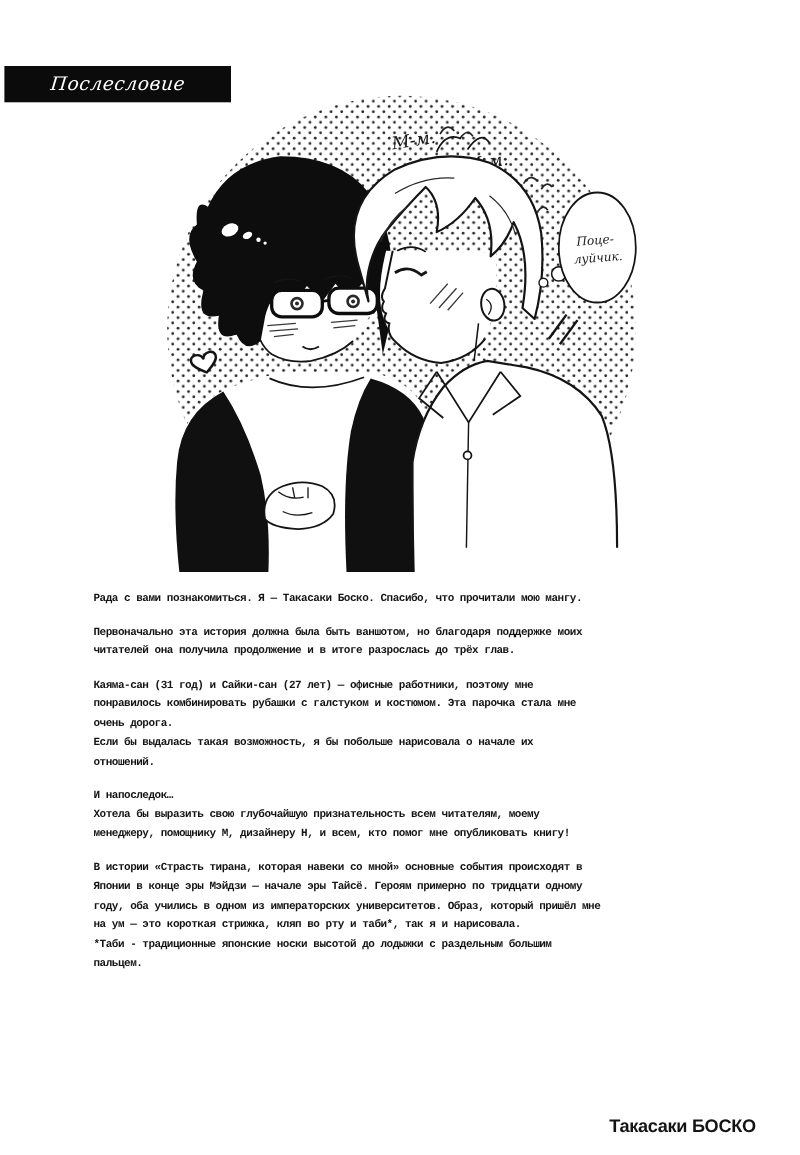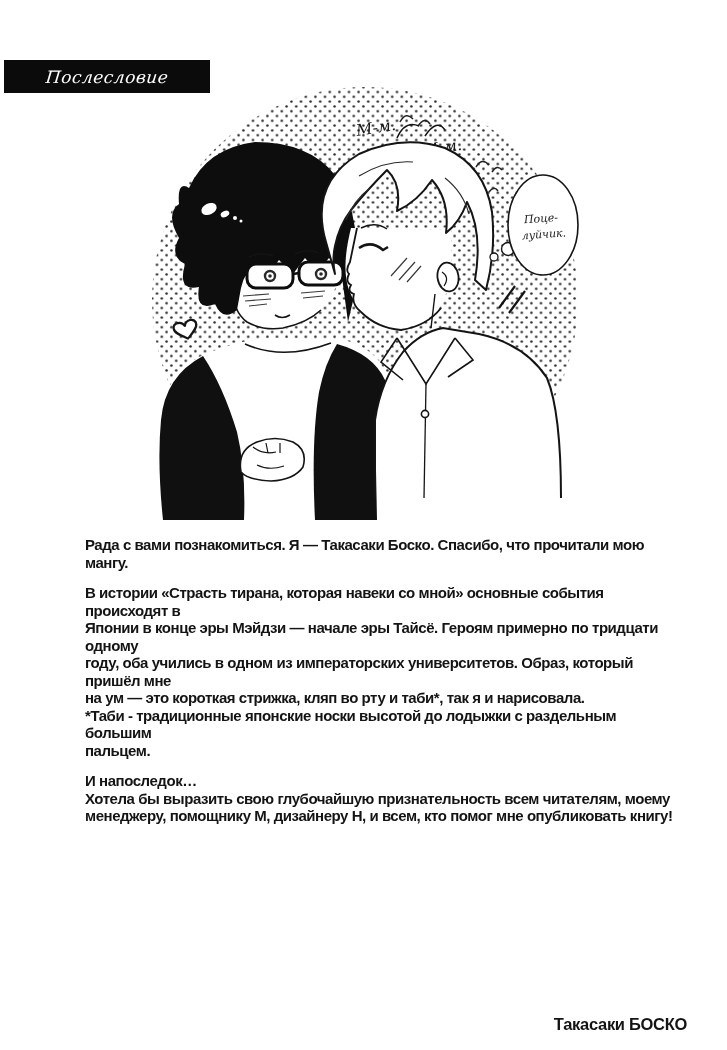--- a/index.html
+++ b/index.html
@@ -23,23 +23,24 @@
   
   .illustration{position:absolute;left:145px;top:80px;width:460px;height:440px;}
   .sfx{font-family:"DejaVu Serif",serif;font-style:italic;font-size:16px;fill:#1a1a1a;}
   .bubble-text{font-family:"DejaVu Serif",serif;font-style:italic;font-size:11px;fill:#222;}
   
   .afterword{
     position:absolute;left:85px;top:536px;width:600px;
   }
   .afterword p{
     margin:0 0 13px 0;
-    font-size:15px;line-height:17.5px;font-weight:700;
+    font-size:10px;line-height:17.5px;font-weight:700;
     letter-spacing:-0.45px;
     white-space:pre-line;
+    font-family:Liberation Mono, monospace;
   }
   .signature{
     position:absolute;right:40px;top:1015px;
     font-size:16.5px;font-weight:700;letter-spacing:-0.3px;
   }
 </style>
 </head>
 <body>
 
 <div class="page">
@@ -169,26 +170,33 @@
       <ellipse cx="398" cy="145" rx="35" ry="50" fill="#ffffff" stroke="#141414" stroke-width="1.6"></ellipse>
       <text class="bubble-text" x="398" y="142" text-anchor="middle" transform="rotate(-4 398 142)">
         <tspan x="398">Поце-</tspan>
         <tspan x="398" dy="16">луйчик.</tspan>
       </text>
     </g>
   </svg>
 
   <div class="afterword">
     <p>Рада с вами познакомиться. Я — Такасаки Боско. Спасибо, что прочитали мою мангу.</p>
+    <p>Первоначально эта история должна была быть ваншотом, но благодаря поддержке моих
+читателей она получила продолжение и в итоге разрослась до трёх глав.</p>
+    <p>Каяма-сан (31 год) и Сайки-сан (27 лет) — офисные работники, поэтому мне
+понравилось комбинировать рубашки с галстуком и костюмом. Эта парочка стала мне
+очень дорога.
+Если бы выдалась такая возможность, я бы побольше нарисовала о начале их
+отношений.</p>
+    <p>И напоследок…
+Хотела бы выразить свою глубочайшую признательность всем читателям, моему
+менеджеру, помощнику М, дизайнеру Н, и всем, кто помог мне опубликовать книгу!</p>
     <p>В истории «Страсть тирана, которая навеки со мной» основные события происходят в
 Японии в конце эры Мэйдзи — начале эры Тайсё. Героям примерно по тридцати одному
 году, оба учились в одном из императорских университетов. Образ, который пришёл мне
 на ум — это короткая стрижка, кляп во рту и таби*, так я и нарисовала.
 *Таби - традиционные японские носки высотой до лодыжки с раздельным большим
 пальцем.</p>
-    <p>И напоследок…
-Хотела бы выразить свою глубочайшую признательность всем читателям, моему
-менеджеру, помощнику М, дизайнеру Н, и всем, кто помог мне опубликовать книгу!</p>
   </div>
 
   <div class="signature">Такасаки БОСКО</div>
 
 </div>
 
 </body></html>

